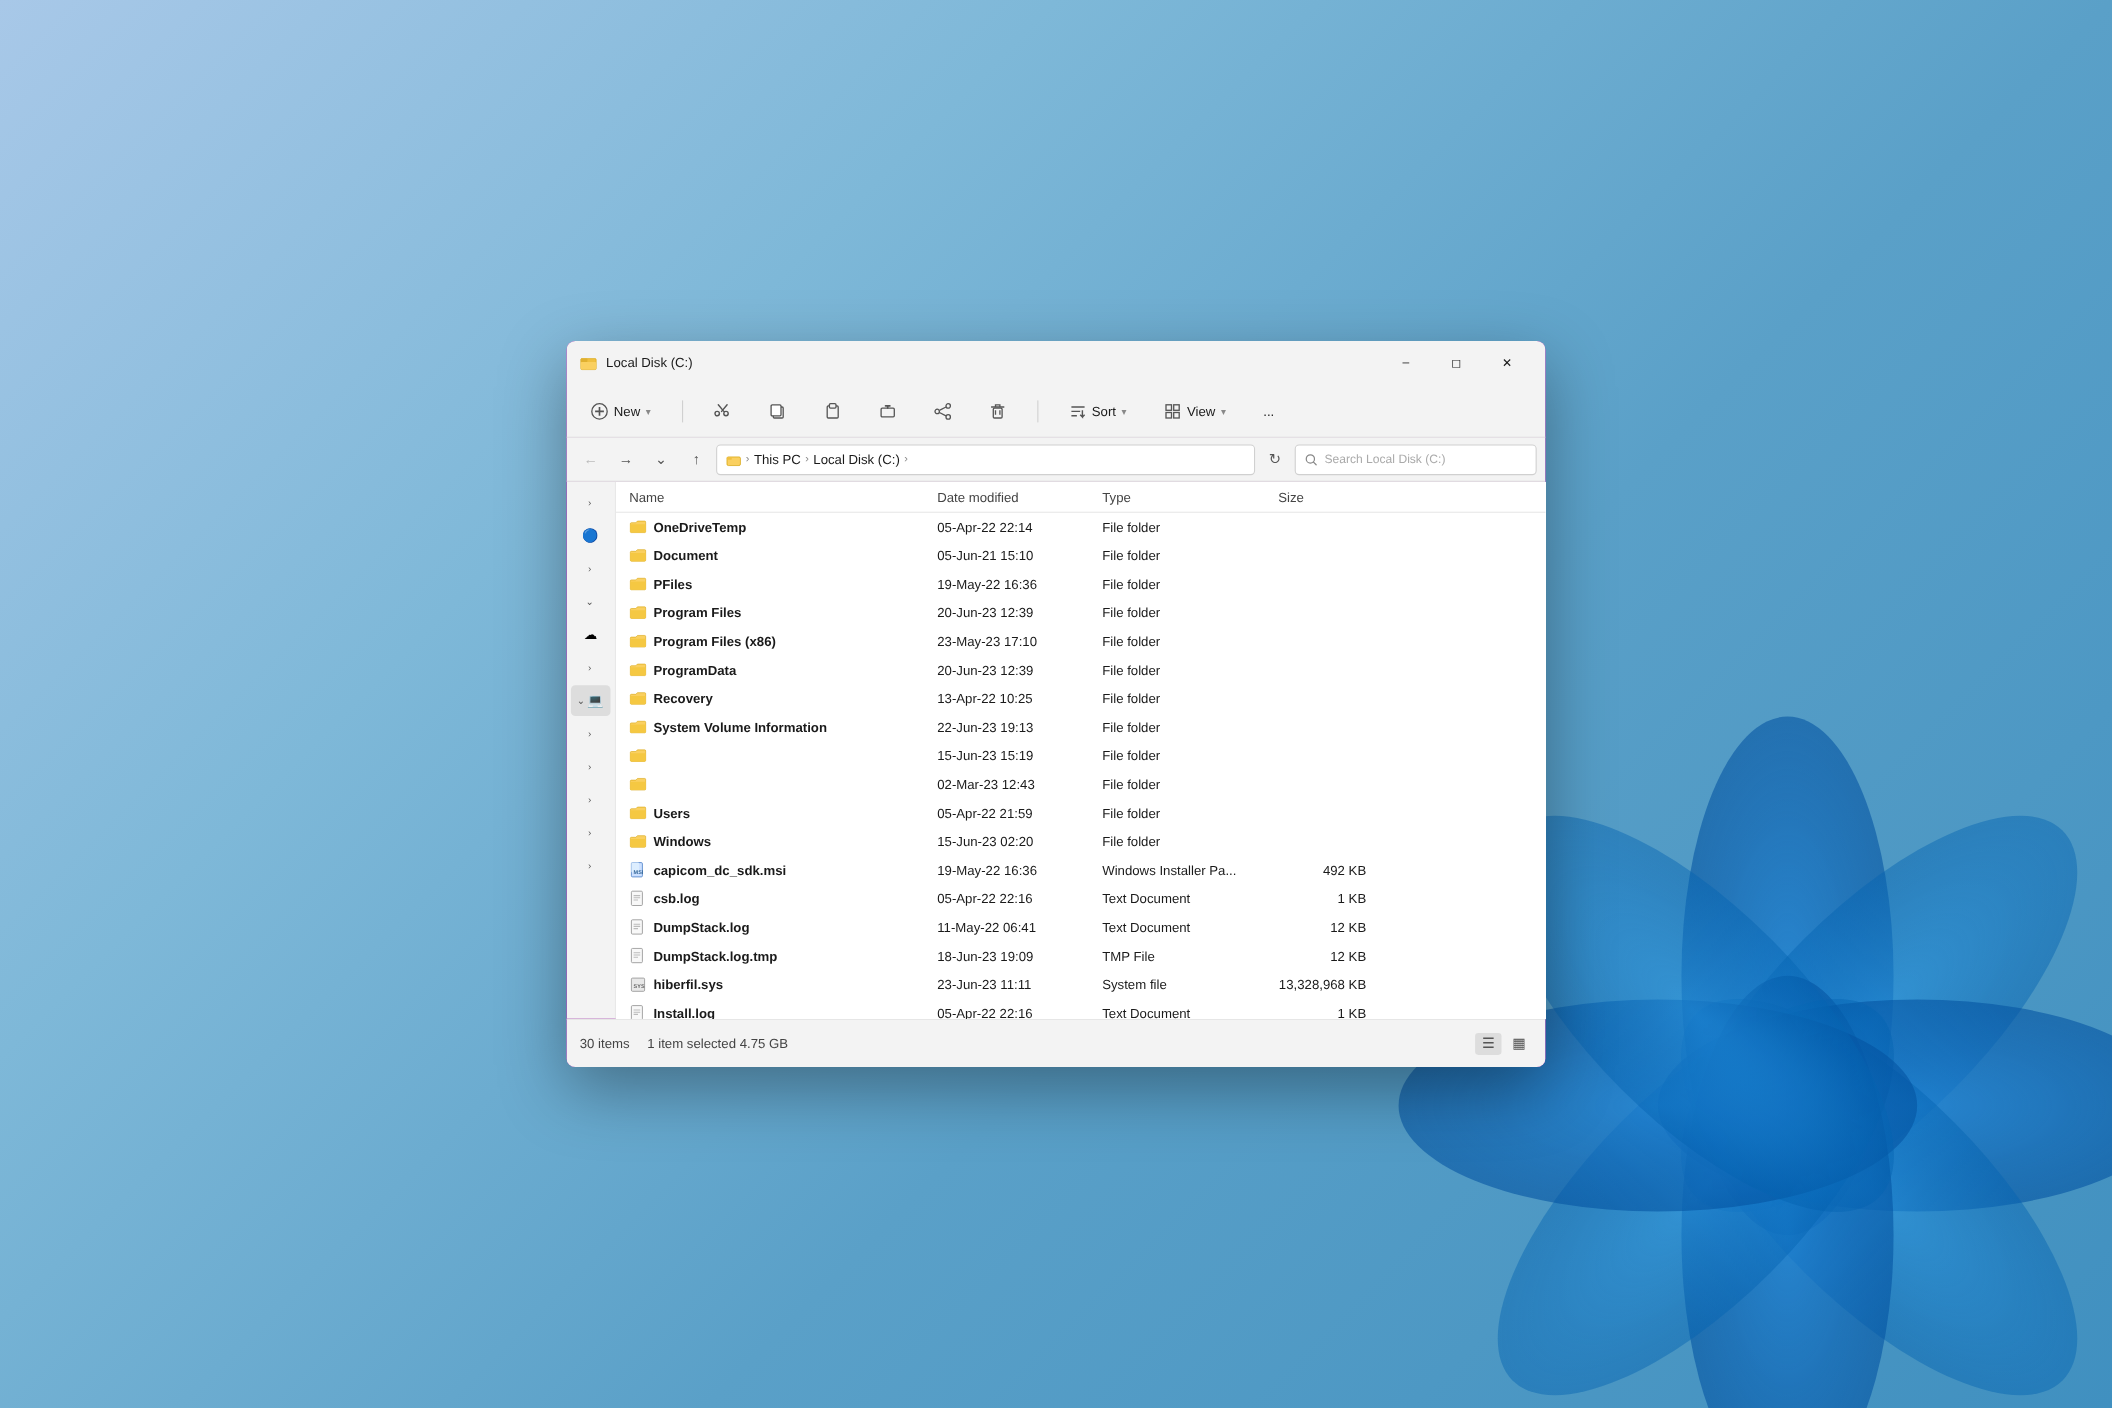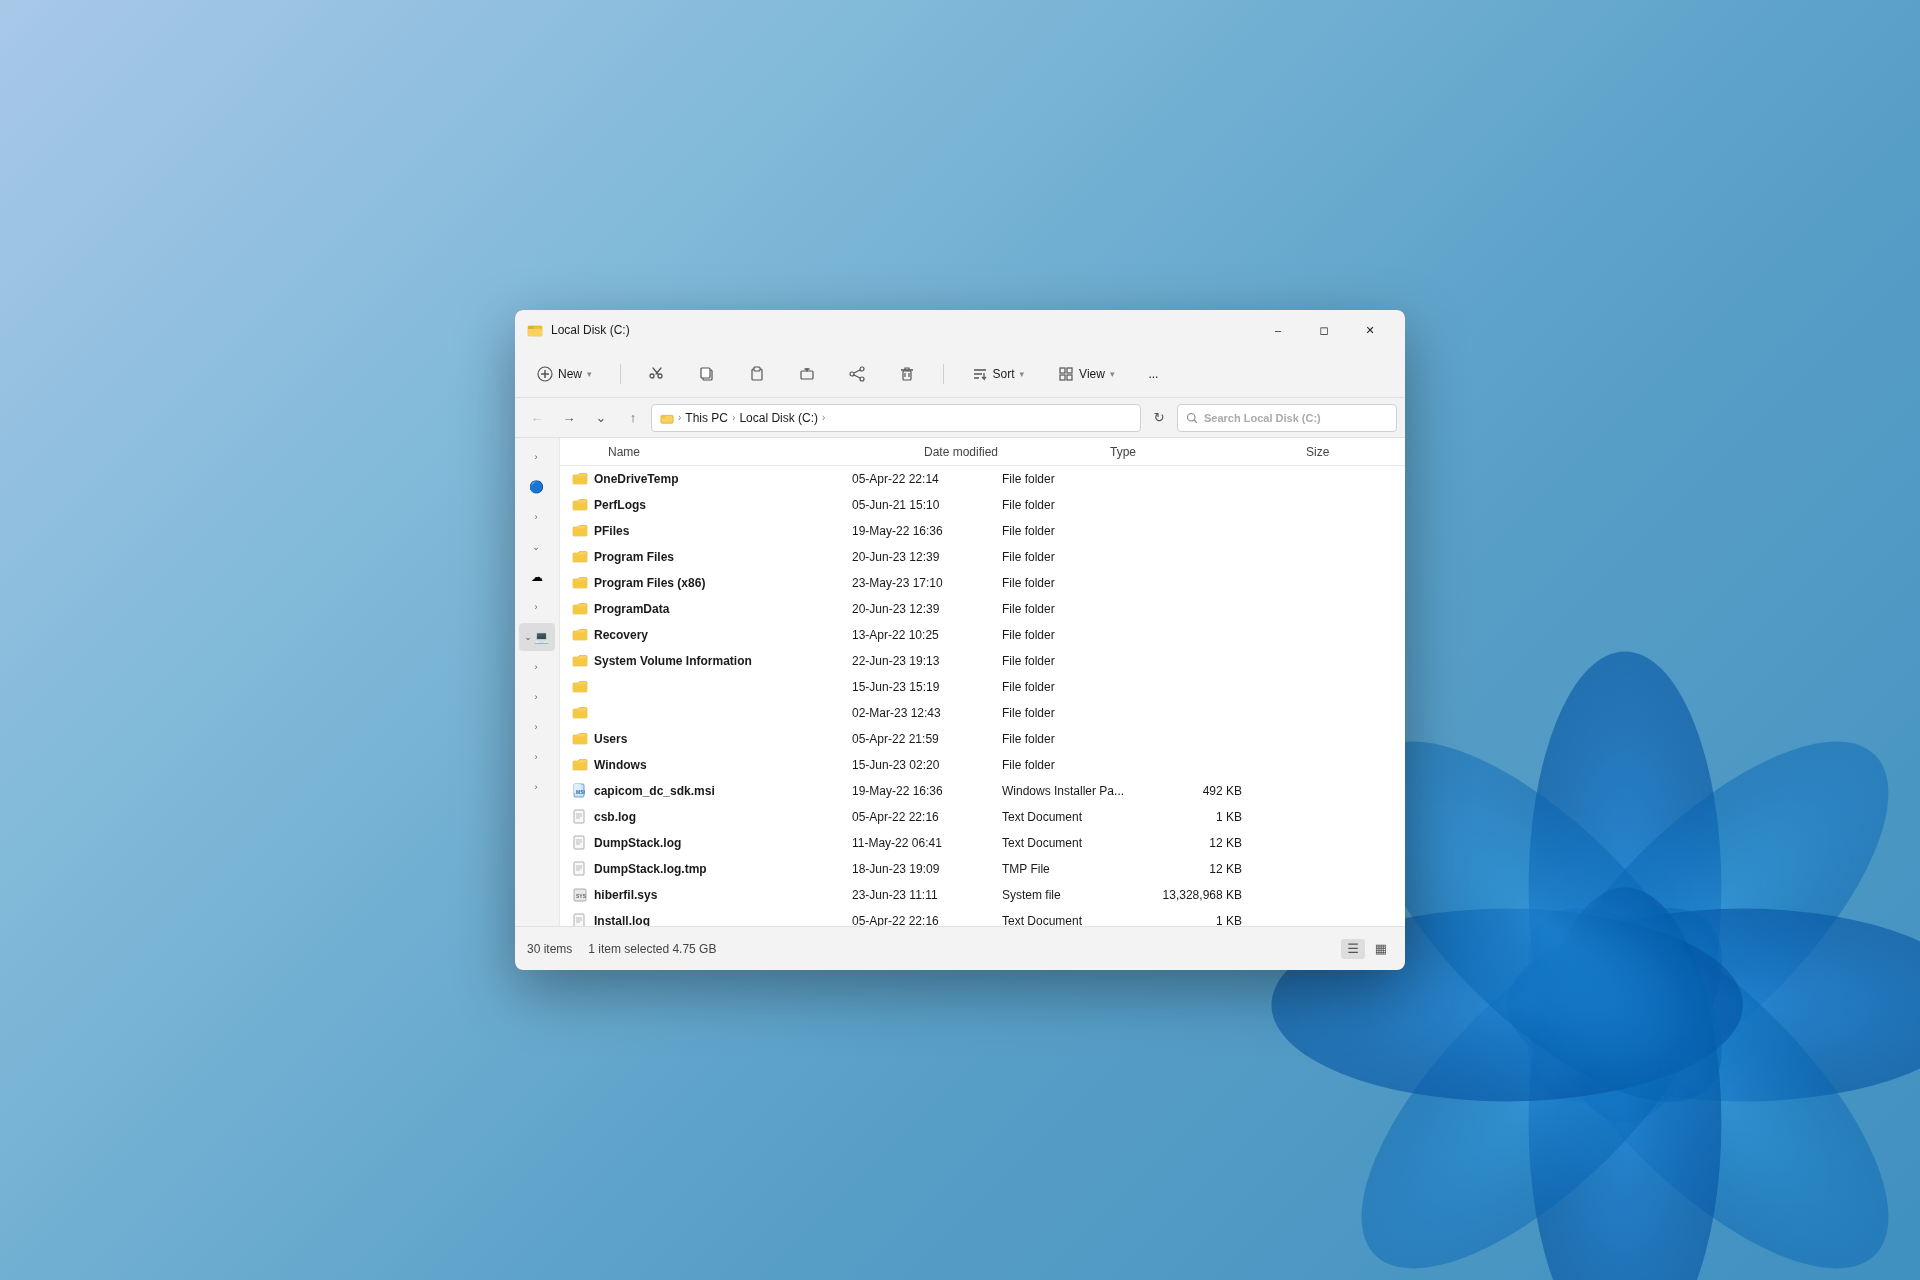--- a/index.html
+++ b/index.html
@@ -154,21 +154,20 @@
       height: 28px;
       border: 1px solid #d0d0d0;
       border-radius: 4px;
       display: flex;
       align-items: center;
       padding: 0 8px;
       gap: 6px;
       background: white;
       font-size: 12px;
       color: #888;
-      font-weight: bold;
     }
     
     .content-area {
       flex: 1;
       display: flex;
       overflow: hidden;
     }
     
     .sidebar {
       width: 45px;
@@ -227,21 +226,20 @@
     }
     .col-header {
       font-size: 12px;
       color: #444;
       padding: 0 8px;
       cursor: pointer;
       user-select: none;
       white-space: nowrap;
       display: flex;
       align-items: center;
-      margin-left: 36px;
     }
     .col-name { width: 280px; }
     .col-date { width: 150px; }
     .col-type { width: 160px; }
     .col-size { width: 100px; text-align: right; }
     
     .file-row {
       display: flex;
       align-items: center;
       height: 26px;
@@ -530,21 +528,21 @@
           <div class="file-cell file-date-cell">05-Apr-22 22:14</div>
           <div class="file-cell file-type-cell">File folder</div>
           <div class="file-cell file-size-cell"></div>
         </div>
         <div class="file-row">
           <div class="file-cell file-name-cell">
             <svg class="folder-icon" viewBox="0 0 16 16" fill="none" xmlns="http://www.w3.org/2000/svg">
       <path d="M1 5 Q1 4 2 4 H6 L7.5 2.5 H14 Q15 2.5 15 3.5 V12 Q15 13 14 13 H2 Q1 13 1 12 Z" fill="#fad060" stroke="#d4a000" stroke-width="0.5"></path>
       <path d="M1 5.5 H15 V12 Q15 13 14 13 H2 Q1 13 1 12 Z" fill="#f5c842"></path>
     </svg>
-            <span>PerfLogs</span>
+            <span>Document</span>
           </div>
           <div class="file-cell file-date-cell">05-Jun-21 15:10</div>
           <div class="file-cell file-type-cell">File folder</div>
           <div class="file-cell file-size-cell"></div>
         </div>
         <div class="file-row">
           <div class="file-cell file-name-cell">
             <svg class="folder-icon" viewBox="0 0 16 16" fill="none" xmlns="http://www.w3.org/2000/svg">
       <path d="M1 5 Q1 4 2 4 H6 L7.5 2.5 H14 Q15 2.5 15 3.5 V12 Q15 13 14 13 H2 Q1 13 1 12 Z" fill="#fad060" stroke="#d4a000" stroke-width="0.5"></path>
       <path d="M1 5.5 H15 V12 Q15 13 14 13 H2 Q1 13 1 12 Z" fill="#f5c842"></path>

